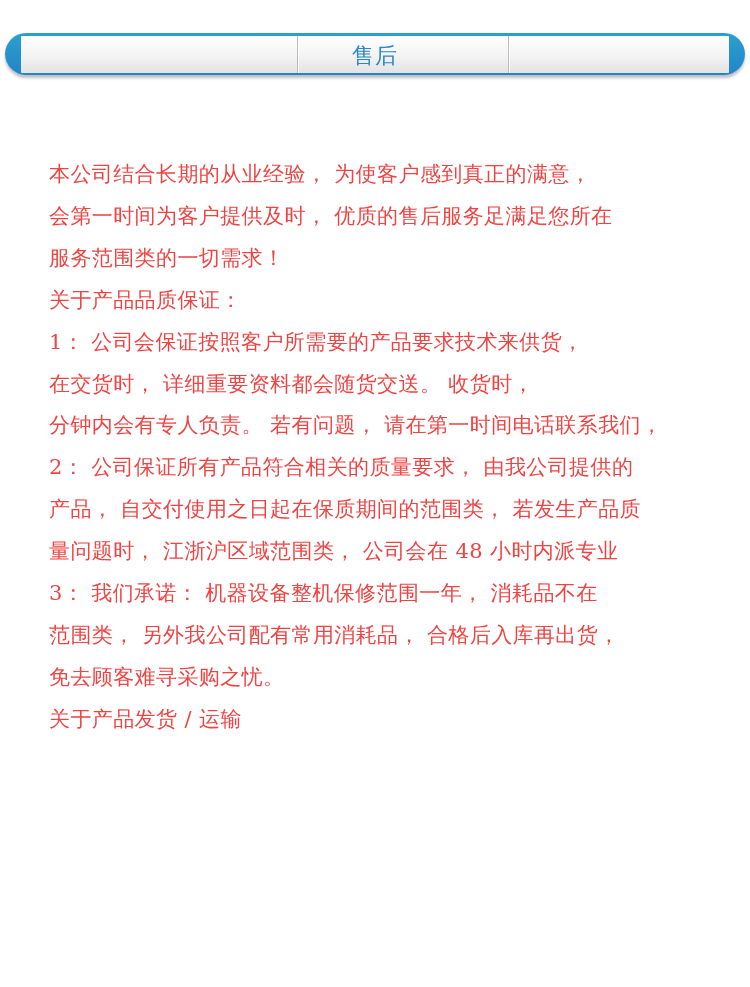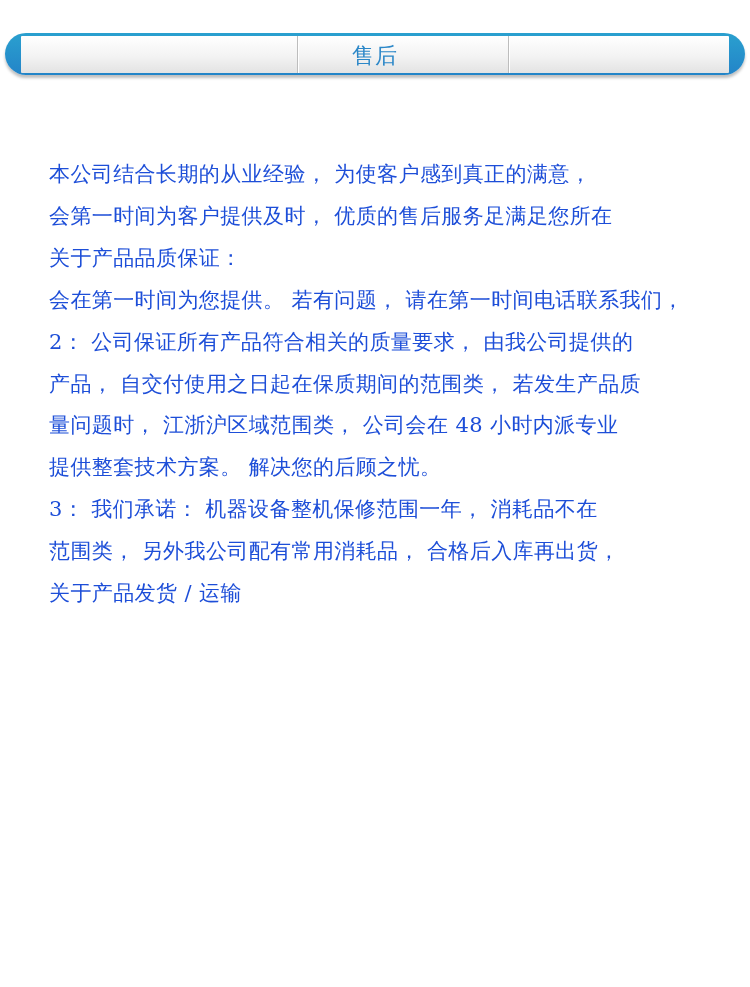--- a/index.html
+++ b/index.html
@@ -10,39 +10,42 @@
             box-shadow: 0 3px 3px rgba(0,0,0,0.25); }
   .banner-inner { position: absolute; left: 16px; top: 3px; right: 16px; bottom: 2px;
                   background: linear-gradient(180deg,#ffffff 0%,#f3f3f3 55%,#e3e3e3 100%);
                   border-radius: 1px; }
   .sep { position: absolute; top: 0; bottom: 0; width: 1px; background: #bdbdbd;
          box-shadow: 1px 0 0 #ffffff; }
   .banner-title { position: absolute; left: 0; right: 0; top: 6px; text-align: center;
                   color: #2b87c8; font-size: 22px; line-height: 28px; letter-spacing: 1px;
                   font-family: "DejaVu Sans", "Liberation Sans", sans-serif; }
   .content { position: absolute; left: 49px; top: 154px; width: 700px; }
-  .line { font-size: 21px; line-height: 41.9px; color: #1d4ed8; white-space: nowrap;
+  .line { font-size: 21px; line-height: 41.9px; color: #ef4444; white-space: nowrap;
           letter-spacing: 0.4px; }
 </style>
 </head>
 <body>
 
 <div class="banner">
   <div class="banner-inner">
     <div class="sep" style="left:276px"></div>
     <div class="sep" style="left:487px"></div>
     <div class="banner-title">售后</div>
   </div>
 </div>
 
 <div class="content">
   <div class="line">本公司结合长期的从业经验， 为使客户感到真正的满意，</div>
   <div class="line">会第一时间为客户提供及时， 优质的售后服务足满足您所在</div>
+  <div class="line">服务范围类的一切需求！</div>
   <div class="line">关于产品品质保证：</div>
-  <div class="line">会在第一时间为您提供。 若有问题， 请在第一时间电话联系我们，</div>
+  <div class="line">1： 公司会保证按照客户所需要的产品要求技术来供货，</div>
+  <div class="line">在交货时， 详细重要资料都会随货交送。 收货时，</div>
+  <div class="line">分钟内会有专人负责。 若有问题， 请在第一时间电话联系我们，</div>
   <div class="line">2： 公司保证所有产品符合相关的质量要求， 由我公司提供的</div>
   <div class="line">产品， 自交付使用之日起在保质期间的范围类， 若发生产品质</div>
   <div class="line">量问题时， 江浙沪区域范围类， 公司会在 48 小时内派专业</div>
-  <div class="line">提供整套技术方案。 解决您的后顾之忧。</div>
   <div class="line">3： 我们承诺： 机器设备整机保修范围一年， 消耗品不在</div>
   <div class="line">范围类， 另外我公司配有常用消耗品， 合格后入库再出货，</div>
+  <div class="line">免去顾客难寻采购之忧。</div>
   <div class="line">关于产品发货 / 运输</div>
 </div>
 
 </body></html>

